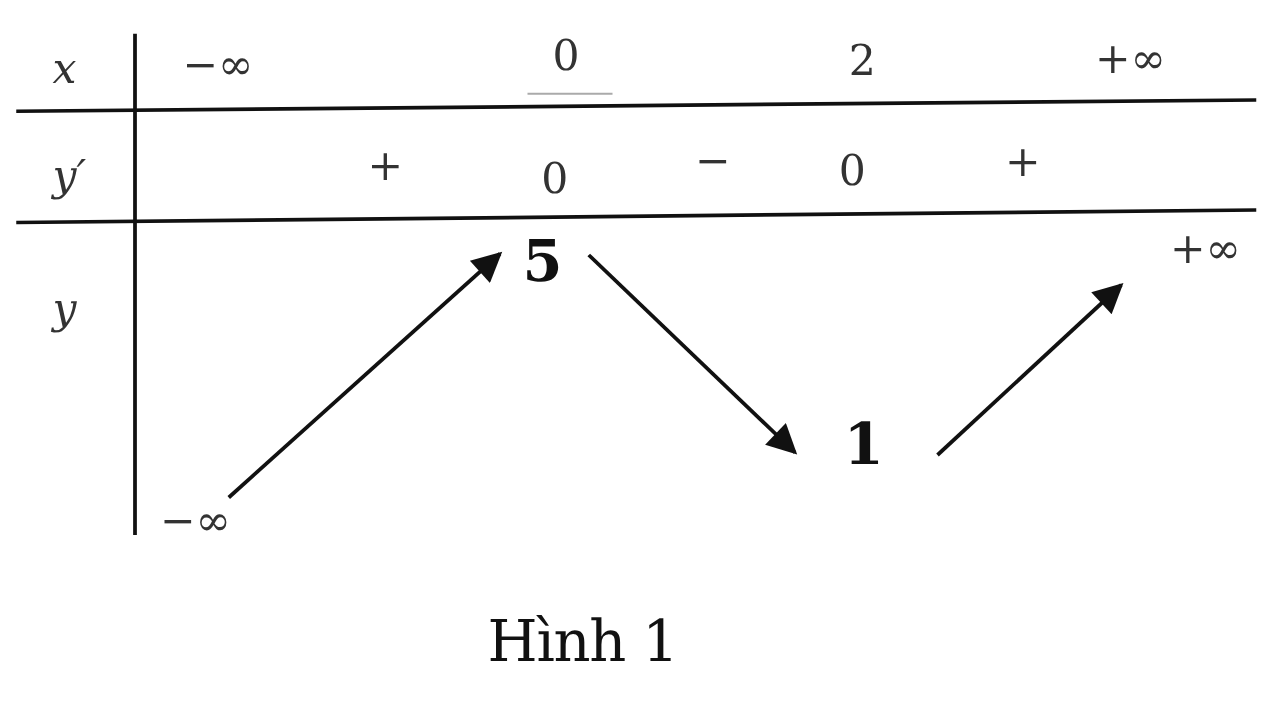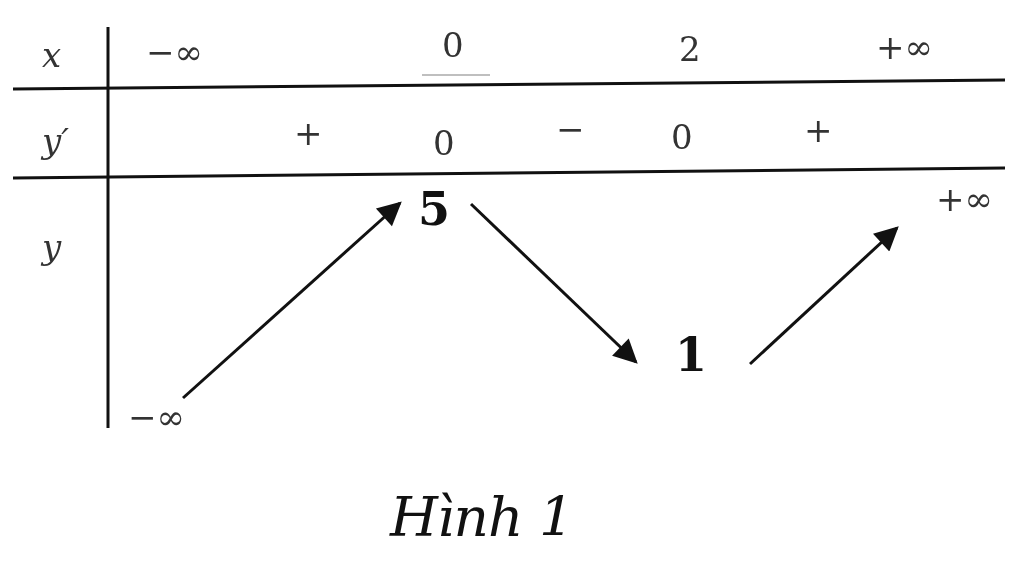--- a/index.html
+++ b/index.html
@@ -2,22 +2,22 @@
 <html><head>
 <meta charset="utf-8">
 <style>
   html, body { margin:0; padding:0; background:#ffffff; }
   body { width:1024px; height:563px; position:relative; overflow:hidden;
          font-family:"DejaVu Serif", "Liberation Serif", serif; color:#111; }
   .abs { position:absolute; white-space:nowrap; line-height:1; }
   .var { font-style:italic; font-size:34px; color:#333; }
   .val { font-size:34px; color:#333; }
   .big { font-size:46px; font-weight:bold; color:#111; }
-  .caption { font-family:"DejaVu Serif", "Liberation Serif", serif; font-style:italic;
-             font-size:55px; color:#111; letter-spacing:-1px; }
+  .caption { font-family:"DejaVu Serif", "Liberation Serif", serif; 
+             font-size:46px; color:#111; letter-spacing:-1px; }
   svg.lines { position:absolute; left:0; top:0; }
 </style>
 </head>
 <body>
 
 <svg class="lines" width="1024" height="563">
   <defs>
     <marker id="ah" markerWidth="10" markerHeight="10" refX="8" refY="5" orient="auto" markerUnits="userSpaceOnUse">
       <path d="M0,0 L10,5 L0,10 Z" fill="#111"></path>
     </marker>

